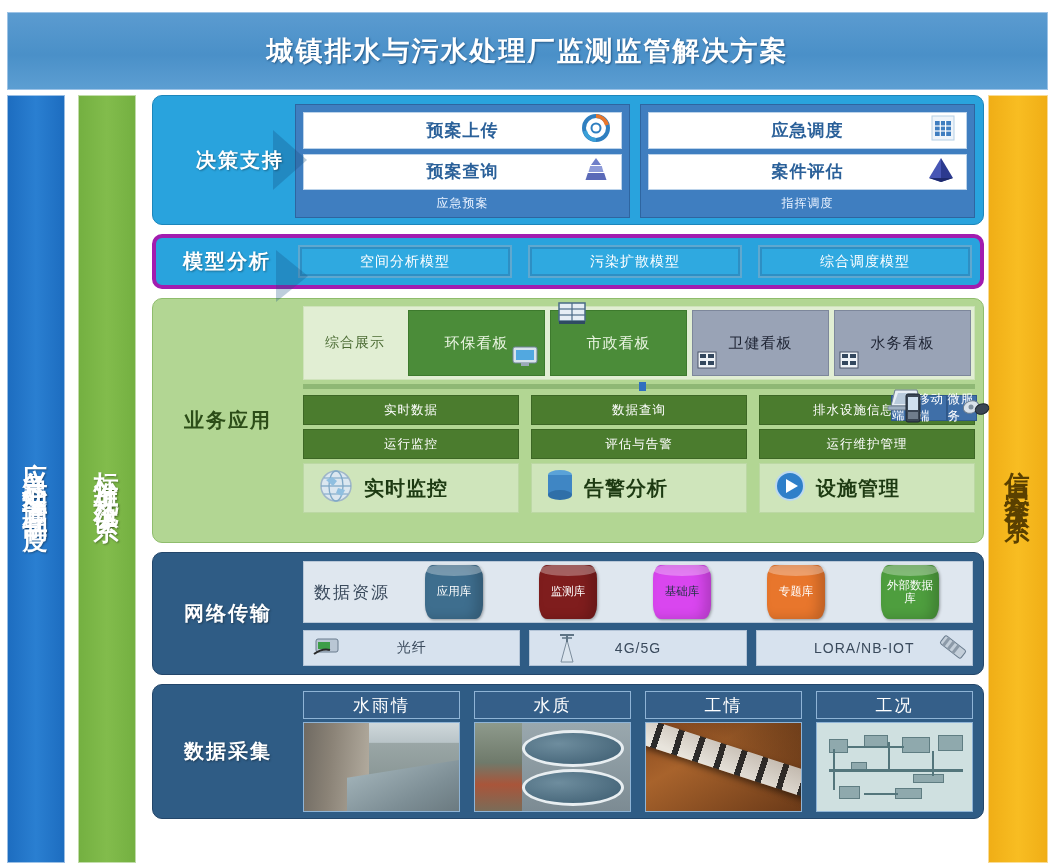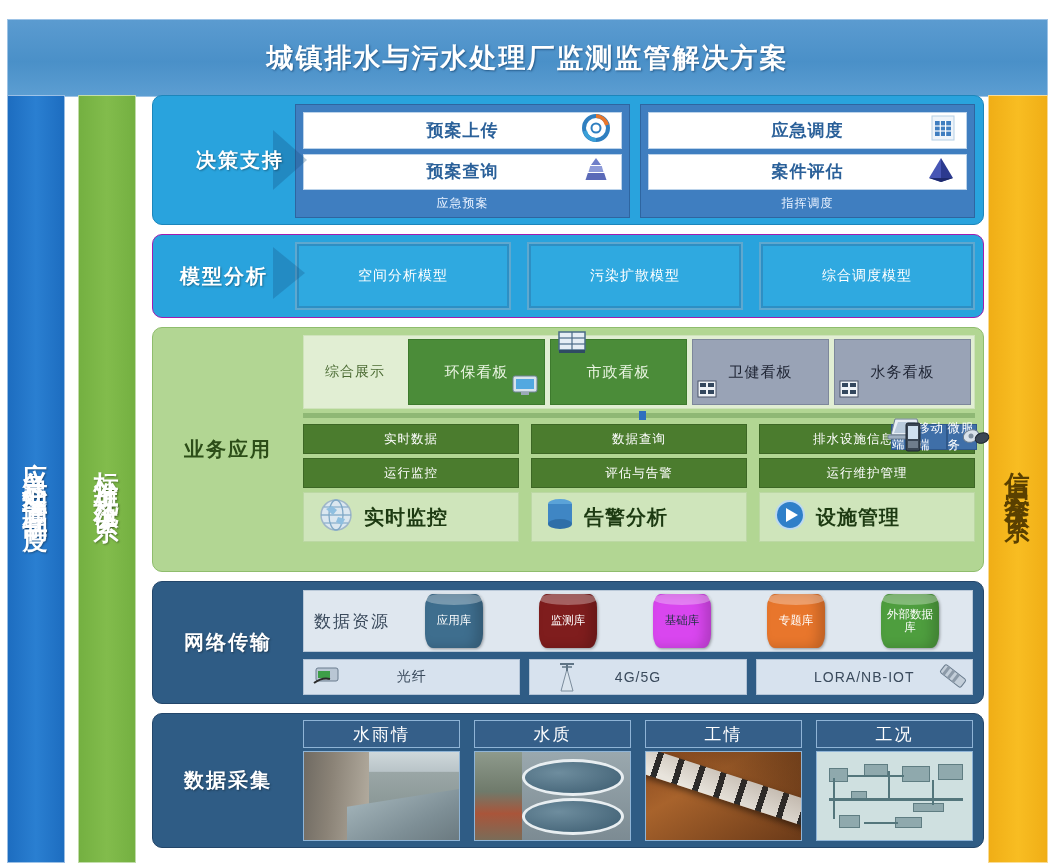--- a/index.html
+++ b/index.html
@@ -6,21 +6,21 @@
   body {
     width:1055px; height:868px;
     font-family:"Liberation Sans", sans-serif;
     background:#ffffff;
     overflow:hidden;
   }
   .page { position:relative; width:1055px; height:868px; background:#fff; }
 
   
   .title-bar {
-    position:absolute; left:7px; top:19px; width:1041px; height:78px;
+    position:absolute; left:7px; top:12px; width:1041px; height:78px;
     background:linear-gradient(180deg,#5b9bd0 0%,#4a90c8 55%,#5c9ed2 100%);
     border:1px solid #9dc3e6;
     display:flex; align-items:center; justify-content:center;
   }
   .title-bar .title-text {
     font-size:27px; font-weight:bold; color:#ffffff; letter-spacing:2px;
     text-shadow:1px 1px 2px rgba(0,40,80,.55);
   }
 
   
@@ -75,21 +75,21 @@
   .dec-row .ic { position:absolute; right:10px; top:50%; transform:translateY(-50%); }
   .dec-caption { text-align:center; font-size:12px; color:#e9f2ff; padding-bottom:2px; letter-spacing:1px; }
   #band-decision .notch {
     left:120px; top:34px;
     border-top:30px solid transparent; border-bottom:30px solid transparent;
     border-left:34px solid rgba(20,80,130,.30);
   }
 
   
   #band-model {
-    height:84px; margin-top:9px; background:#29a3dd; border:1px solid #a21caf;
+    height:55px; margin-top:9px; background:#29a3dd; border:4px solid #a21caf;
   }
   #band-model .band-label { width:142px; }
   .mdl-inner { position:absolute; left:142px; top:7px; right:8px; bottom:7px; display:flex; gap:16px; }
   .mdl-box {
     flex:1; background:#2fa9e0; border:2px solid #5fa8cf;
     display:flex; align-items:center; justify-content:center;
     font-size:14px; color:#ffffff; letter-spacing:1px;
     box-shadow:inset 0 0 0 2px #2d8fc4;
   }
   #band-model .notch {

